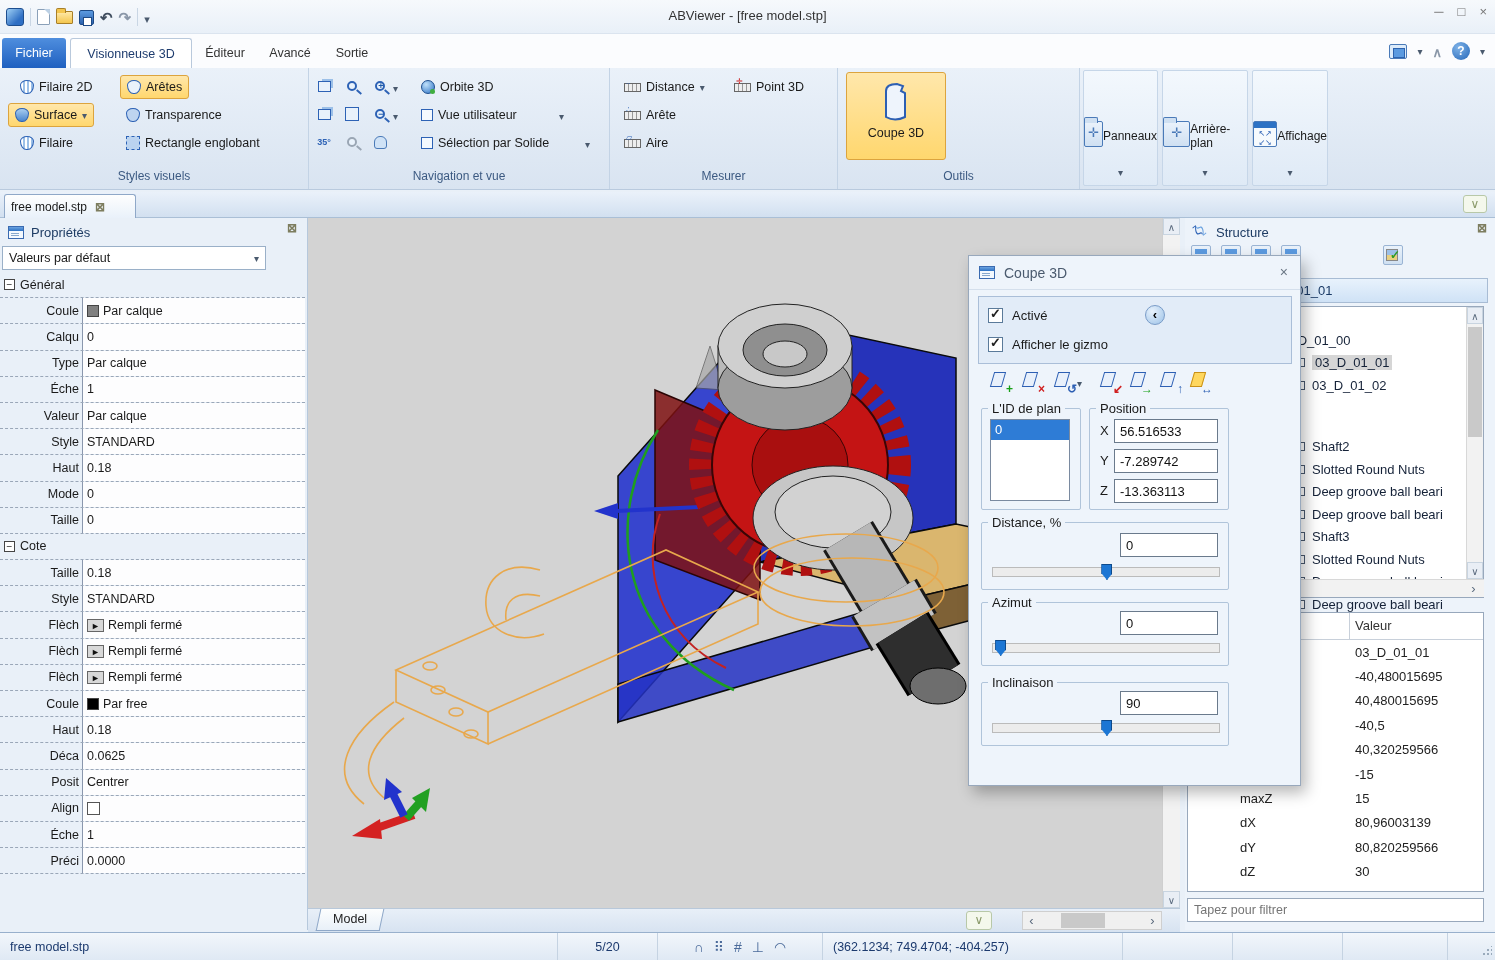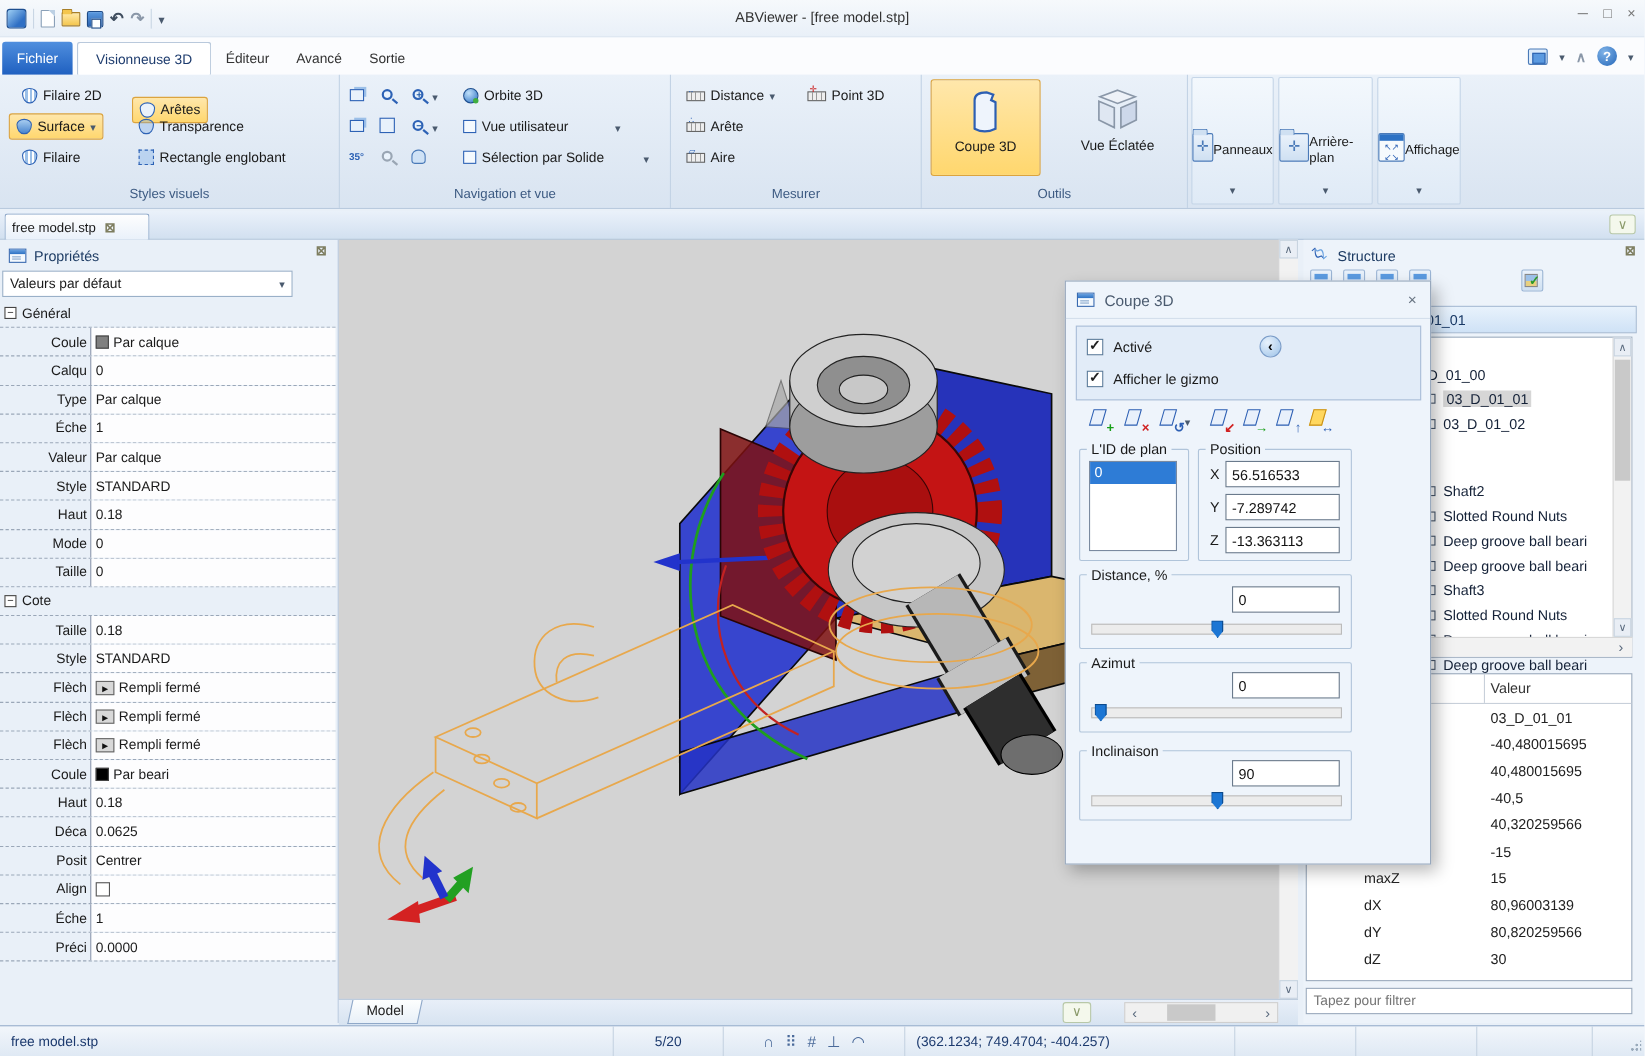--- a/index.html
+++ b/index.html
@@ -216,21 +216,21 @@
     </div>
   </div>
 
   <div class="abs ribbon">
 
     <div class="rgroup" style="left:0;width:309px;">
       <div class="rbtn" style="left:14px;top:7px;">
           <span class="cyl wire"></span>
           <span>Filaire 2D</span>
         </div>
-      <div class="rbtn on" style="left:120px;top:20px;">
+      <div class="rbtn on" style="left:120px;top:7px;">
           <span class="cyl flat"></span>
           <span>Arêtes</span>
         </div>
       <div class="rbtn on" style="left:8px;top:35px;">
           <span class="cyl"></span>
           <span>Surface</span>
           <span class="caret"></span>
         </div>
       <div class="rbtn" style="left:120px;top:35px;">
           <span class="cyl ghost"></span>
@@ -329,28 +329,20 @@
       <div class="rgl">Mesurer</div>
     </div>
 
     <div class="rgroup" style="left:838px;width:242px;">
       <div class="bigbtn on" style="left:8px;top:4px;width:100px;height:88px;">
         <svg width="34" height="44" style="margin-top:6px;">
             <path d="M7,12 Q7,5 18,5 L24,7 L22,12 L26,14 L26,38 Q16,43 7,38 Z" fill="#eef4fc" stroke="#2d5fb3" stroke-width="2"></path>
           </svg>
         <span style="margin-top:3px;">Coupe 3D</span>
       </div>
-      <div class="bigbtn" style="left:122px;top:4px;width:112px;height:88px;">
-        <svg width="44" height="44" style="margin-top:6px;">
-          <polygon points="22,4 38,10 22,16 6,10" fill="#eef2f8" stroke="#8a97a8" stroke-width="1.5"></polygon>
-          <polygon points="5,14 19,20 19,38 5,31" fill="#dfe7f2" stroke="#8a97a8" stroke-width="1.5"></polygon>
-          <polygon points="39,14 25,20 25,38 39,31" fill="#cdd8ea" stroke="#8a97a8" stroke-width="1.5"></polygon>
-        </svg>
-        <span style="margin-top:3px;">Vue Éclatée</span>
-      </div>
       <div class="rgl">Outils</div>
     </div>
 
     <div class="panelbtn" style="left:1083px;width:75px;">
       <span class="fold-ic"></span>
       <span style="margin-top:16px;">Panneaux</span>
       <span class="pb-caret caret"></span>
     </div>
     <div class="panelbtn" style="left:1162px;width:86px;">
       <span class="fold-ic"></span>
@@ -476,21 +468,21 @@
           <div class="pgl">Flèch</div>
           <div class="pgv">
             <span class="arrow-chip"></span>
             <span>Rempli fermé</span>
           </div>
         </div>
       <div class="pgr">
           <div class="pgl">Coule</div>
           <div class="pgv">
             <span class="swatch" style="background:#000;"></span>
-            <span>Par beari</span>
+            <span>Par free</span>
           </div>
         </div>
       <div class="pgr">
           <div class="pgl">Haut</div>
           <div class="pgv">
             <span>0.18</span>
           </div>
         </div>
       <div class="pgr">
           <div class="pgl">Déca</div>

